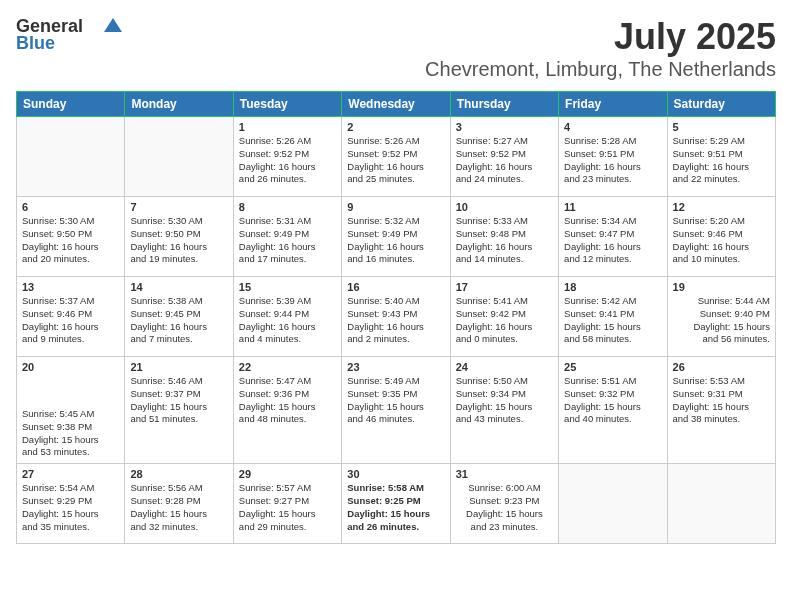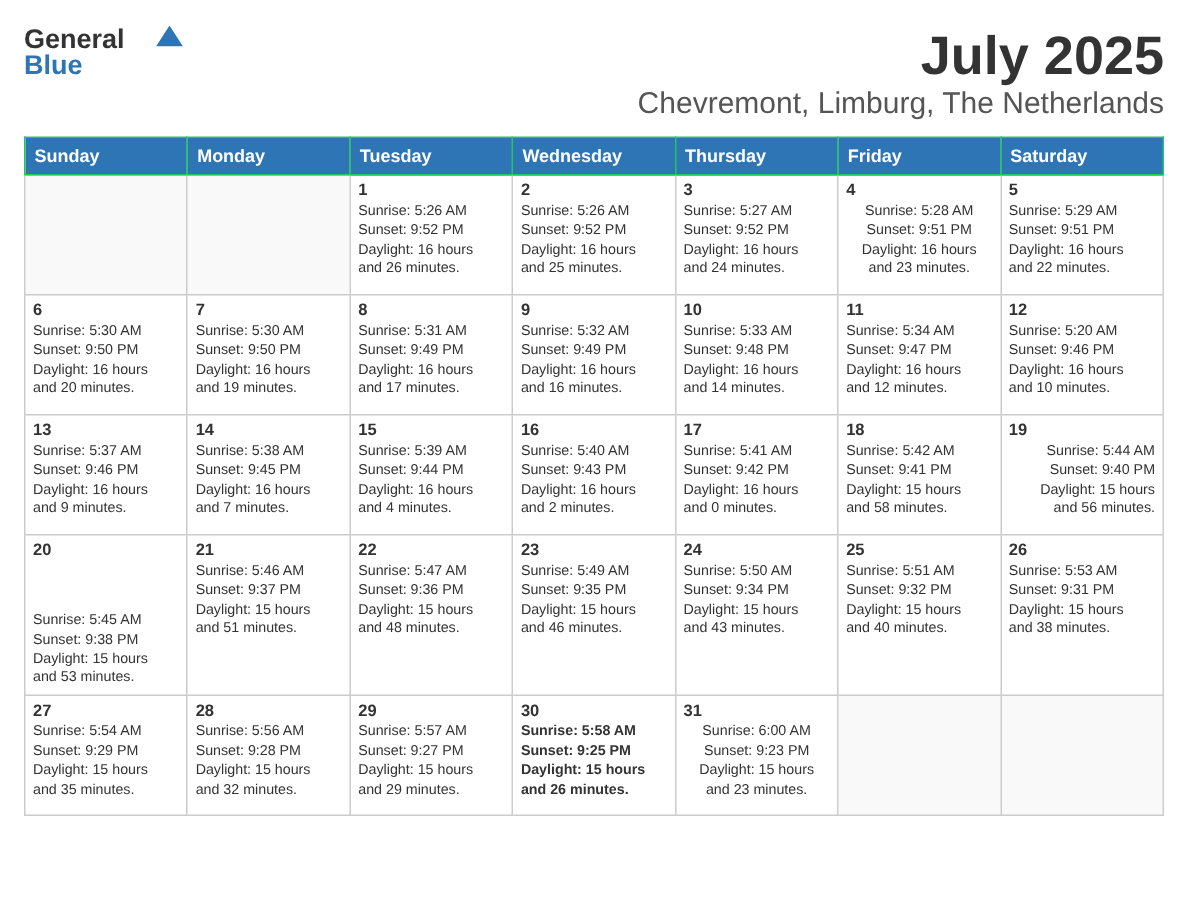--- a/index.html
+++ b/index.html
@@ -128,21 +128,21 @@
         </td>
         <td>
           <span class="day-number">3</span>
           <div class="day-detail" style="white-space: pre-line;">Sunrise: 5:27 AM
 Sunset: 9:52 PM
 Daylight: 16 hours
 and 24 minutes.</div>
         </td>
         <td>
           <span class="day-number">4</span>
-          <div class="day-detail" style="white-space: pre-line; text-align: center;">Sunrise: 5:28 AM
+          <div class="day-detail" style="white-space: pre-line;">Sunrise: 5:28 AM
 Sunset: 9:51 PM
 Daylight: 16 hours
 and 23 minutes.</div>
         </td>
         <td>
           <span class="day-number">5</span>
           <div class="day-detail" style="white-space: pre-line;">Sunrise: 5:29 AM
 Sunset: 9:51 PM
 Daylight: 16 hours
 and 22 minutes.</div>

